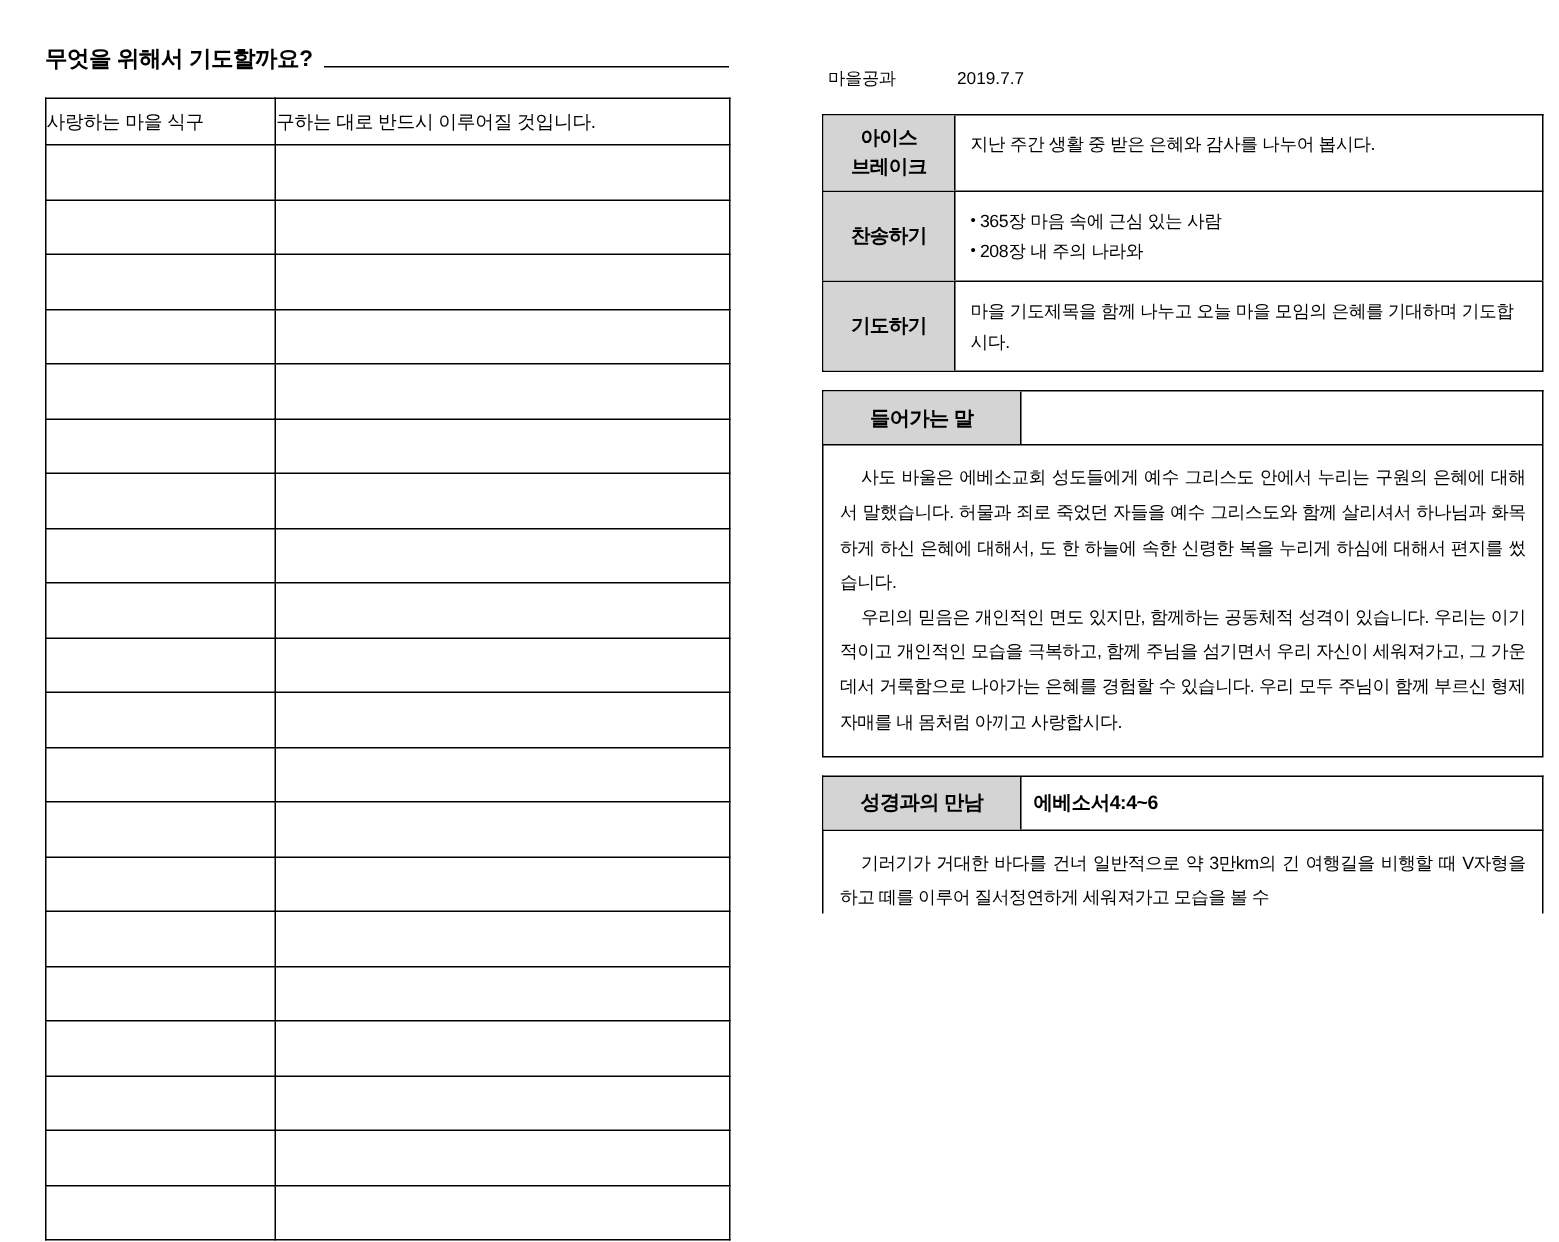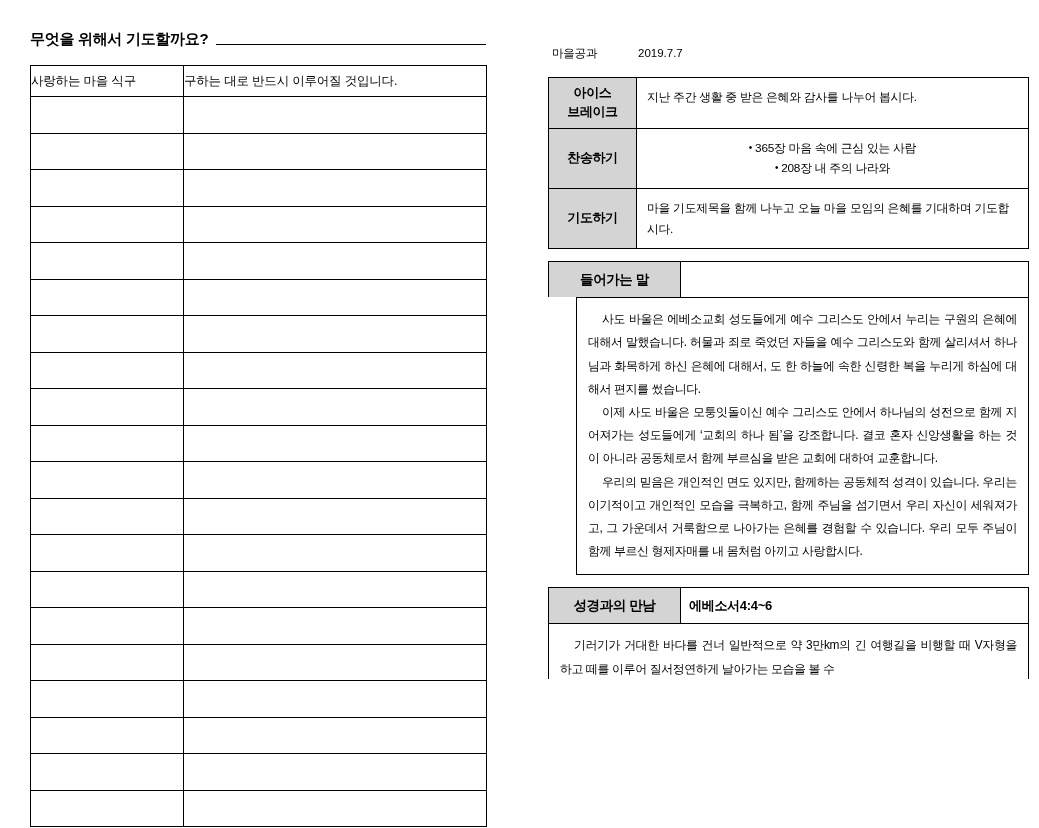--- a/index.html
+++ b/index.html
@@ -133,21 +133,20 @@
     flex: 1 1 auto;
     padding: 9px 10px 9px 10px;
     font-size: 11.8px;
     line-height: 1.75;
     letter-spacing: -0.25px;
     box-sizing: border-box;
   }
   .row-box .body .bullet-line {
     display: block;
     white-space: nowrap;
-    text-align: center;
   }
   .row-box .body .bullet-line .dot {
     font-size: 10px;
     vertical-align: 1px;
     margin-right: 3px;
   }
 
   
   .banner-box {
     display: flex;
@@ -343,30 +342,29 @@
           <span>기도하기</span>
         </div>
         <div class="body">마을 기도제목을 함께 나누고 오늘 마을 모임의 은혜를 기대하며 기도합시다.</div>
       </div>
 
       <div class="banner-box" style="margin-top:12px; border-bottom:none;">
         <div class="label">들어가는 말</div>
         <div class="ref"></div>
       </div>
 
-      <div class="para-box" style="border-bottom:1px solid #000;margin-left:28px;">
+      <div class="para-box" style="border-bottom:1px solid #000;">
         <p>사도 바울은 에베소교회 성도들에게 예수 그리스도 안에서 누리는 구원의 은혜에 대해서 말했습니다. 허물과 죄로 죽었던 자들을 예수 그리스도와 함께 살리셔서 하나님과 화목하게 하신 은혜에 대해서, 도 한 하늘에 속한 신령한 복을 누리게 하심에 대해서 편지를 썼습니다.</p>
-        <p>이제 사도 바울은 모퉁잇돌이신 예수 그리스도 안에서 하나님의 성전으로 함께 지어져가는 성도들에게 ‘교회의 하나 됨’을 강조합니다. 결코 혼자 신앙생활을 하는 것이 아니라 공동체로서 함께 부르심을 받은 교회에 대하여 교훈합니다.</p>
         <p>우리의 믿음은 개인적인 면도 있지만, 함께하는 공동체적 성격이 있습니다. 우리는 이기적이고 개인적인 모습을 극복하고, 함께 주님을 섬기면서 우리 자신이 세워져가고, 그 가운데서 거룩함으로 나아가는 은혜를 경험할 수 있습니다. 우리 모두 주님이 함께 부르신 형제자매를 내 몸처럼 아끼고 사랑합시다.</p>
       </div>
 
       <div class="banner-box" style="margin-top:12px;">
         <div class="label">성경과의 만남</div>
         <div class="ref">에베소서4:4~6</div>
       </div>
 
       <div class="para-box clipped" style="height:56px;">
-        <p>기러기가 거대한 바다를 건너 일반적으로 약 3만km의 긴 여행길을 비행할 때 V자형을 하고 떼를 이루어 질서정연하게 날아가는 모습을 볼 수</p>
+        <p>기러기가 거대한 바다를 건너 일반적으로 약 3만km의 긴 여행길을 비행할 때 V자형을 하고 떼를 이루어 질서정연하게 세워져가고 모습을 볼 수</p>
       </div>
 
     </div>
   </div>
 </div>
 
 </body></html>

